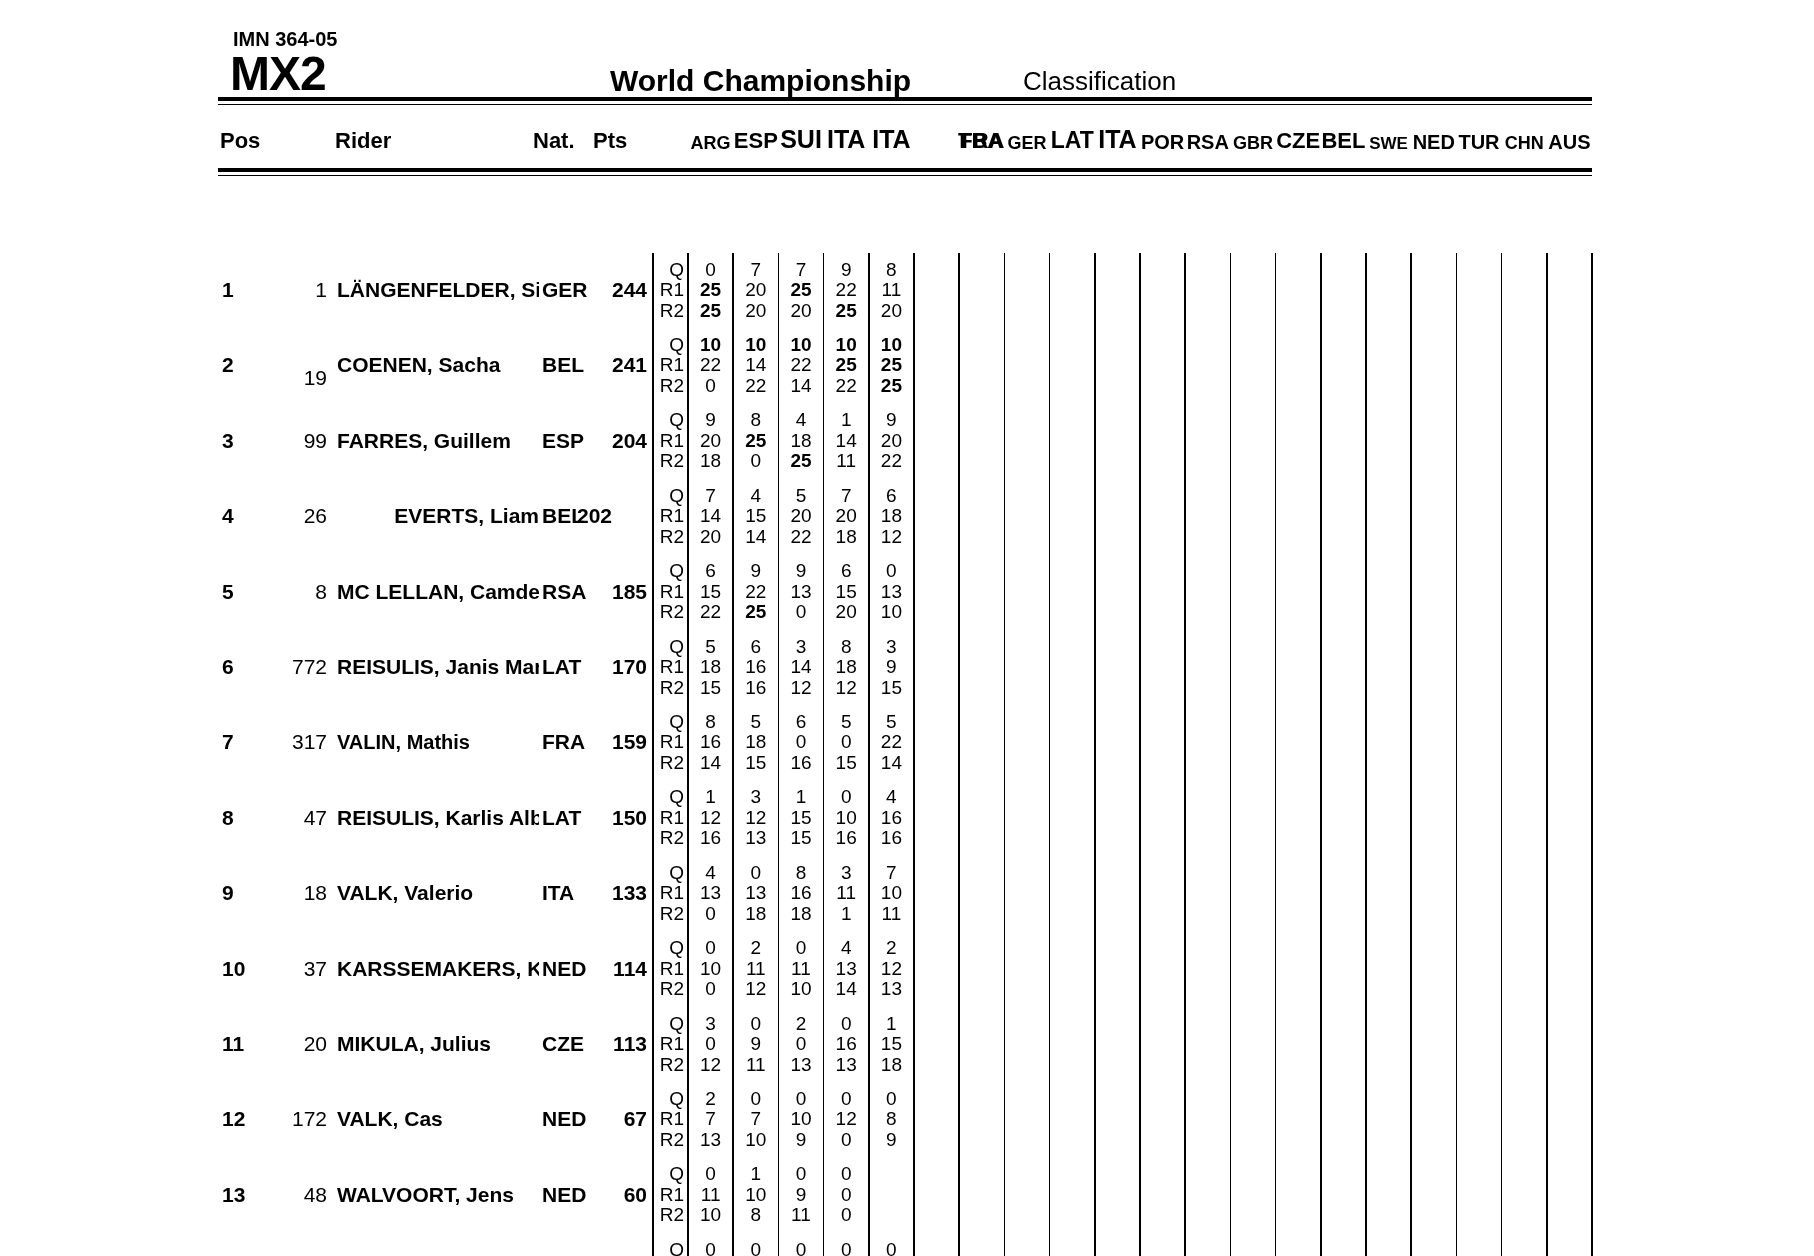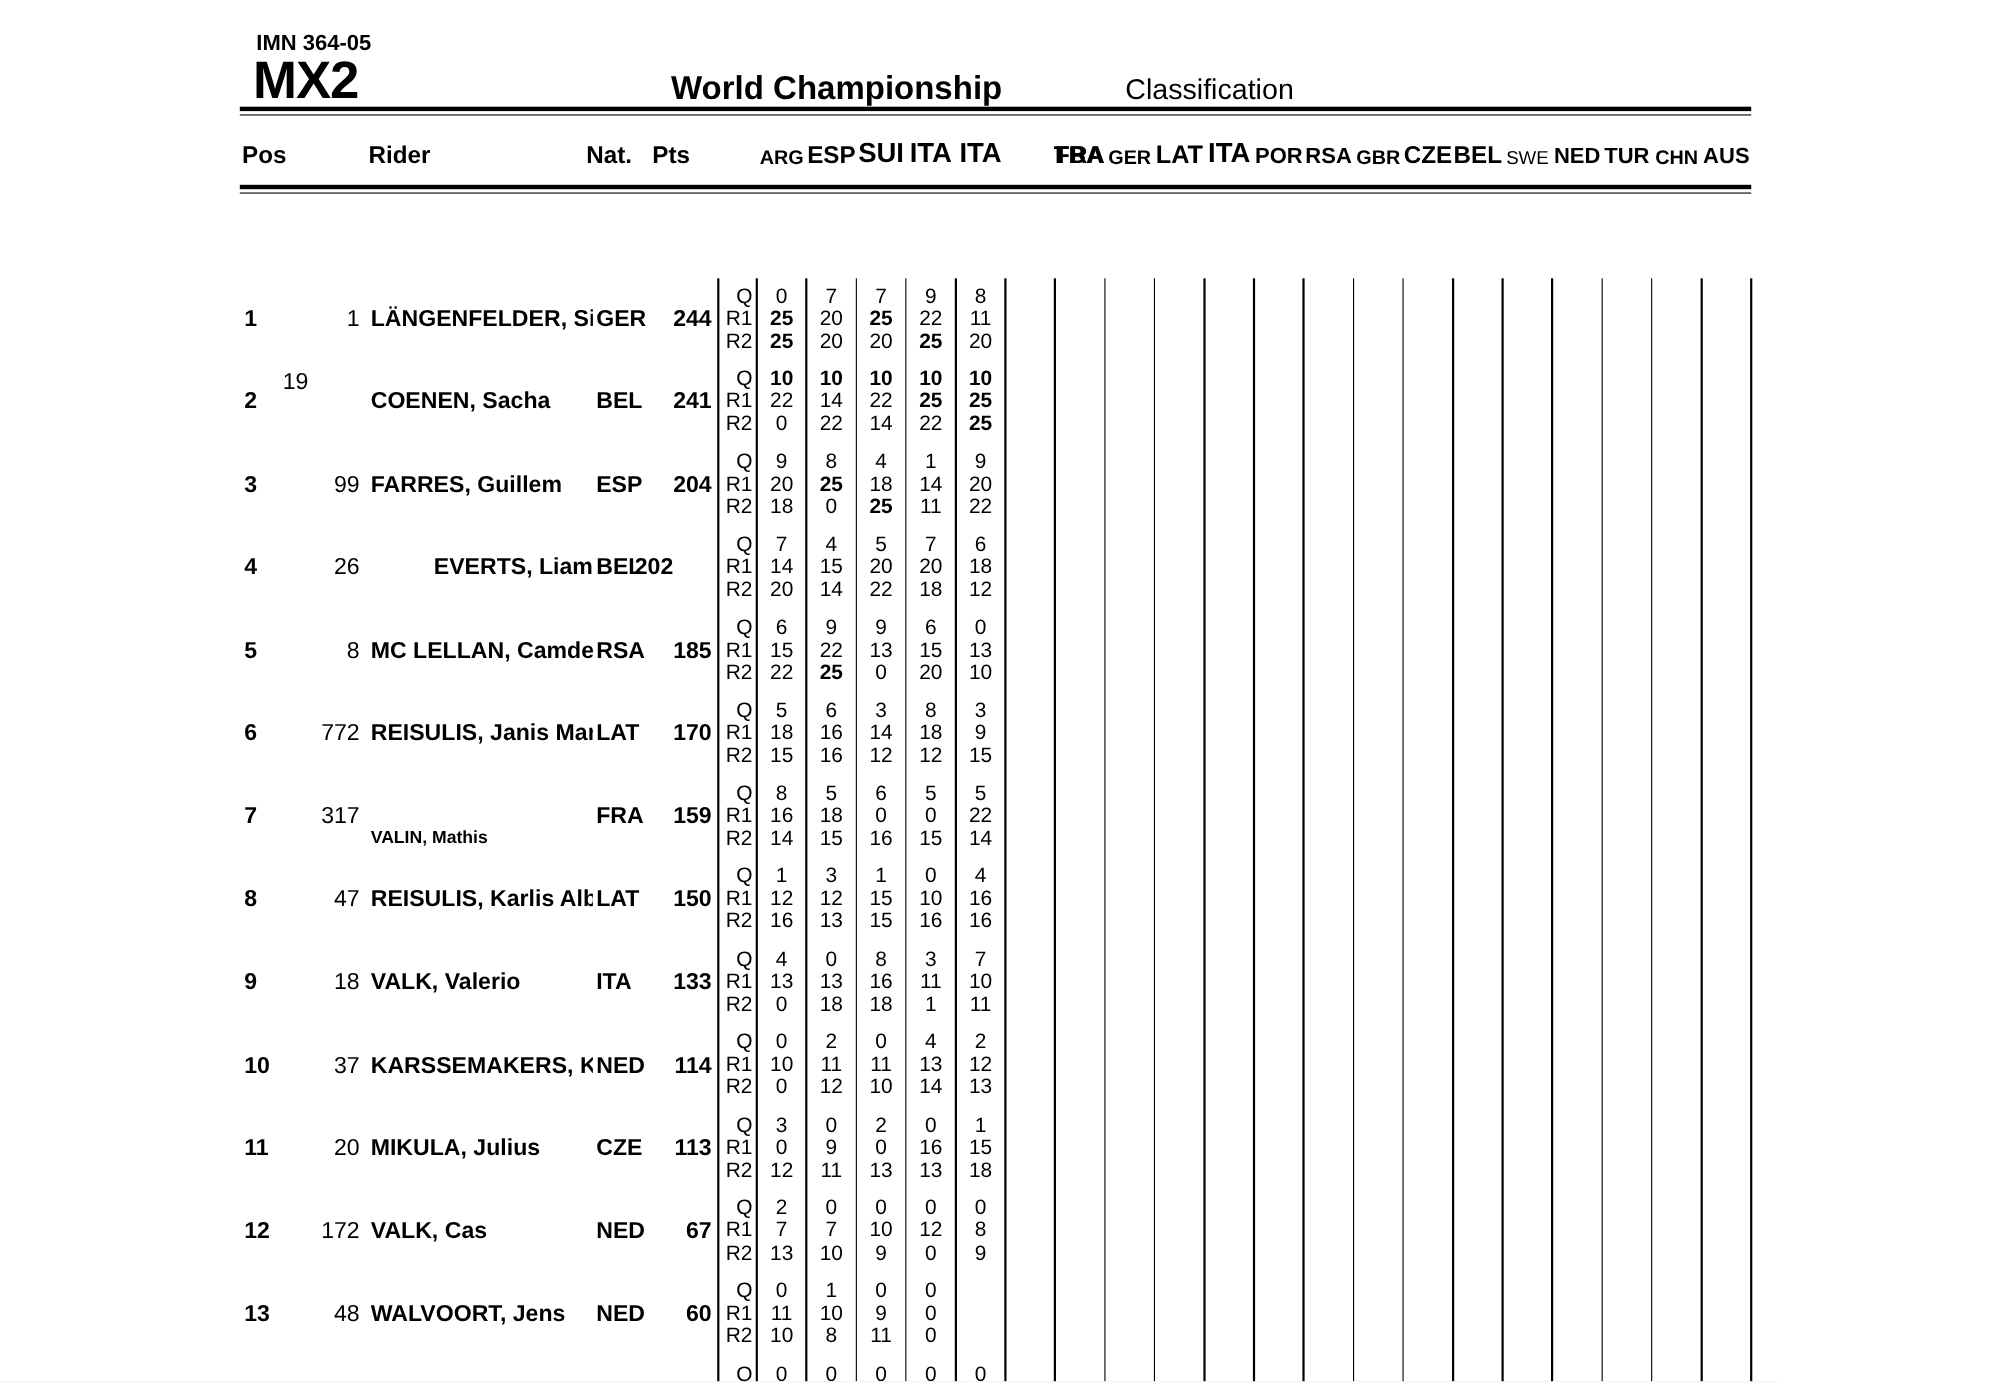--- a/index.html
+++ b/index.html
@@ -46,21 +46,21 @@
       <div class="abs" style="left: 936.6px; top: 130.09px; font-size: 22px; line-height: 1; transform: translateX(-50%); font-weight: bold; margin-left: 44px;">TBA</div>
       <div class="abs" style="left: 981.8px; top: 130.09px; font-size: 22px; line-height: 1; transform: translateX(-50%); font-weight: bold;">FRA</div>
       <div class="abs" style="left: 1027px; top: 133.71px; font-size: 18px; line-height: 1; transform: translateX(-50%); font-weight: bold;">GER</div>
       <div class="abs" style="left: 1072.2px; top: 129.185px; font-size: 23px; line-height: 1; transform: translateX(-50%); font-weight: bold;">LAT</div>
       <div class="abs" style="left: 1117.4px; top: 127.375px; font-size: 25px; line-height: 1; transform: translateX(-50%); font-weight: bold;">ITA</div>
       <div class="abs" style="left: 1162.6px; top: 131.9px; font-size: 20px; line-height: 1; transform: translateX(-50%); font-weight: bold;">POR</div>
       <div class="abs" style="left: 1207.8px; top: 131.9px; font-size: 20px; line-height: 1; transform: translateX(-50%); font-weight: bold;">RSA</div>
       <div class="abs" style="left: 1253px; top: 133.71px; font-size: 18px; line-height: 1; transform: translateX(-50%); font-weight: bold;">GBR</div>
       <div class="abs" style="left: 1298.2px; top: 130.09px; font-size: 22px; line-height: 1; transform: translateX(-50%); font-weight: bold;">CZE</div>
       <div class="abs" style="left: 1343.4px; top: 130.09px; font-size: 22px; line-height: 1; transform: translateX(-50%); font-weight: bold;">BEL</div>
-      <div class="abs" style="left: 1388.6px; top: 134.615px; font-size: 17px; line-height: 1; transform: translateX(-50%); font-weight: normal;">SWE</div>
+      <div class="abs" style="left: 1388.6px; top: 134.615px; font-size: 17px; line-height: 1; transform: translateX(-50%); font-weight: bold;">SWE</div>
       <div class="abs" style="left: 1433.8px; top: 131.9px; font-size: 20px; line-height: 1; transform: translateX(-50%); font-weight: bold;">NED</div>
       <div class="abs" style="left: 1479px; top: 131.9px; font-size: 20px; line-height: 1; transform: translateX(-50%); font-weight: bold;">TUR</div>
       <div class="abs" style="left: 1524.2px; top: 133.71px; font-size: 18px; line-height: 1; transform: translateX(-50%); font-weight: bold;">CHN</div>
       <div class="abs" style="left: 1569.4px; top: 131.9px; font-size: 20px; line-height: 1; transform: translateX(-50%); font-weight: bold;">AUS</div>
       <div class="abs" style="left: 652.1px; top: 253px; width: 1.8px; height: 1003px; background: rgb(0, 0, 0);"></div>
       <div class="abs" style="left: 687.1px; top: 253px; width: 1.8px; height: 1003px; background: rgb(0, 0, 0);"></div>
       <div class="abs" style="left: 732.3px; top: 253px; width: 1.8px; height: 1003px; background: rgb(0, 0, 0);"></div>
       <div class="abs" style="left: 777.5px; top: 253px; width: 1.8px; height: 1003px; background: rgb(0, 0, 0);"></div>
       <div class="abs" style="left: 822.7px; top: 253px; width: 1.8px; height: 1003px; background: rgb(0, 0, 0);"></div>
       <div class="abs" style="left: 867.9px; top: 253px; width: 1.8px; height: 1003px; background: rgb(0, 0, 0);"></div>
@@ -97,21 +97,21 @@
       <div class="abs b" style="left: 778.4px; width: 45.2px; text-align: center; font-size: 19px; top: 279px; line-height: 22px; height: 22px;">25</div>
       <div class="abs" style="left: 823.6px; width: 45.2px; text-align: center; font-size: 19px; top: 279px; line-height: 22px; height: 22px;">22</div>
       <div class="abs" style="left: 868.8px; width: 45.2px; text-align: center; font-size: 19px; top: 279px; line-height: 22px; height: 22px;">11</div>
       <div class="abs" style="left: 654px; width: 30px; text-align: right; font-size: 19px; top: 299.5px; line-height: 22px; height: 22px;">R2</div>
       <div class="abs b" style="left: 688px; width: 45.2px; text-align: center; font-size: 19px; top: 299.5px; line-height: 22px; height: 22px;">25</div>
       <div class="abs" style="left: 733.2px; width: 45.2px; text-align: center; font-size: 19px; top: 299.5px; line-height: 22px; height: 22px;">20</div>
       <div class="abs" style="left: 778.4px; width: 45.2px; text-align: center; font-size: 19px; top: 299.5px; line-height: 22px; height: 22px;">20</div>
       <div class="abs b" style="left: 823.6px; width: 45.2px; text-align: center; font-size: 19px; top: 299.5px; line-height: 22px; height: 22px;">25</div>
       <div class="abs" style="left: 868.8px; width: 45.2px; text-align: center; font-size: 19px; top: 299.5px; line-height: 22px; height: 22px;">20</div>
       <div class="abs b" style="left: 222px; font-size: 21px; top: 353.4px; line-height: 24px; height: 24px;">2</div>
-      <div class="abs" style="left: 257px; width: 70px; font-size: 21px; top: 336px; line-height: 24px; height: 24px;">19</div>
+      <div class="abs" style="left: 257px; width: 70px; text-align: right; font-size: 21px; top: 366px; line-height: 24px; height: 24px;">19</div>
       <div class="abs b" style="left: 337px; width: 202px; overflow: hidden; font-size: 21px; top: 353.4px; line-height: 24px; height: 24px;">COENEN, Sacha</div>
       <div class="abs b" style="left: 542px; font-size: 21px; top: 353.4px; line-height: 24px; height: 24px;">BEL</div>
       <div class="abs b" style="left: 577px; width: 70px; text-align: right; font-size: 21px; top: 353.4px; line-height: 24px; height: 24px;">241</div>
       <div class="abs" style="left: 654px; width: 30px; text-align: right; font-size: 19px; top: 333.9px; line-height: 22px; height: 22px;">Q</div>
       <div class="abs b" style="left: 688px; width: 45.2px; text-align: center; font-size: 19px; top: 333.9px; line-height: 22px; height: 22px;">10</div>
       <div class="abs b" style="left: 733.2px; width: 45.2px; text-align: center; font-size: 19px; top: 333.9px; line-height: 22px; height: 22px;">10</div>
       <div class="abs b" style="left: 778.4px; width: 45.2px; text-align: center; font-size: 19px; top: 333.9px; line-height: 22px; height: 22px;">10</div>
       <div class="abs b" style="left: 823.6px; width: 45.2px; text-align: center; font-size: 19px; top: 333.9px; line-height: 22px; height: 22px;">10</div>
       <div class="abs b" style="left: 868.8px; width: 45.2px; text-align: center; font-size: 19px; top: 333.9px; line-height: 22px; height: 22px;">10</div>
       <div class="abs" style="left: 654px; width: 30px; text-align: right; font-size: 19px; top: 354.4px; line-height: 22px; height: 22px;">R1</div>
@@ -213,21 +213,21 @@
       <div class="abs" style="left: 823.6px; width: 45.2px; text-align: center; font-size: 19px; top: 656px; line-height: 22px; height: 22px;">18</div>
       <div class="abs" style="left: 868.8px; width: 45.2px; text-align: center; font-size: 19px; top: 656px; line-height: 22px; height: 22px;">9</div>
       <div class="abs" style="left: 654px; width: 30px; text-align: right; font-size: 19px; top: 676.5px; line-height: 22px; height: 22px;">R2</div>
       <div class="abs" style="left: 688px; width: 45.2px; text-align: center; font-size: 19px; top: 676.5px; line-height: 22px; height: 22px;">15</div>
       <div class="abs" style="left: 733.2px; width: 45.2px; text-align: center; font-size: 19px; top: 676.5px; line-height: 22px; height: 22px;">16</div>
       <div class="abs" style="left: 778.4px; width: 45.2px; text-align: center; font-size: 19px; top: 676.5px; line-height: 22px; height: 22px;">12</div>
       <div class="abs" style="left: 823.6px; width: 45.2px; text-align: center; font-size: 19px; top: 676.5px; line-height: 22px; height: 22px;">12</div>
       <div class="abs" style="left: 868.8px; width: 45.2px; text-align: center; font-size: 19px; top: 676.5px; line-height: 22px; height: 22px;">15</div>
       <div class="abs b" style="left: 222px; font-size: 21px; top: 730.4px; line-height: 24px; height: 24px;">7</div>
       <div class="abs" style="left: 257px; width: 70px; text-align: right; font-size: 21px; top: 730.4px; line-height: 24px; height: 24px;">317</div>
-      <div class="abs b" style="left: 337px; width: 202px; overflow: hidden; font-size: 16px; top: 730.4px; line-height: 24px; height: 24px; margin-top: 20px;">VALIN, Mathis</div>
+      <div class="abs b" style="left: 337px; width: 202px; overflow: hidden; font-size: 20px; top: 730.4px; line-height: 24px; height: 24px;">VALIN, Mathis</div>
       <div class="abs b" style="left: 542px; font-size: 21px; top: 730.4px; line-height: 24px; height: 24px;">FRA</div>
       <div class="abs b" style="left: 577px; width: 70px; text-align: right; font-size: 21px; top: 730.4px; line-height: 24px; height: 24px;">159</div>
       <div class="abs" style="left: 654px; width: 30px; text-align: right; font-size: 19px; top: 710.9px; line-height: 22px; height: 22px;">Q</div>
       <div class="abs" style="left: 688px; width: 45.2px; text-align: center; font-size: 19px; top: 710.9px; line-height: 22px; height: 22px;">8</div>
       <div class="abs" style="left: 733.2px; width: 45.2px; text-align: center; font-size: 19px; top: 710.9px; line-height: 22px; height: 22px;">5</div>
       <div class="abs" style="left: 778.4px; width: 45.2px; text-align: center; font-size: 19px; top: 710.9px; line-height: 22px; height: 22px;">6</div>
       <div class="abs" style="left: 823.6px; width: 45.2px; text-align: center; font-size: 19px; top: 710.9px; line-height: 22px; height: 22px;">5</div>
       <div class="abs" style="left: 868.8px; width: 45.2px; text-align: center; font-size: 19px; top: 710.9px; line-height: 22px; height: 22px;">5</div>
       <div class="abs" style="left: 654px; width: 30px; text-align: right; font-size: 19px; top: 731.4px; line-height: 22px; height: 22px;">R1</div>
       <div class="abs" style="left: 688px; width: 45.2px; text-align: center; font-size: 19px; top: 731.4px; line-height: 22px; height: 22px;">16</div>

